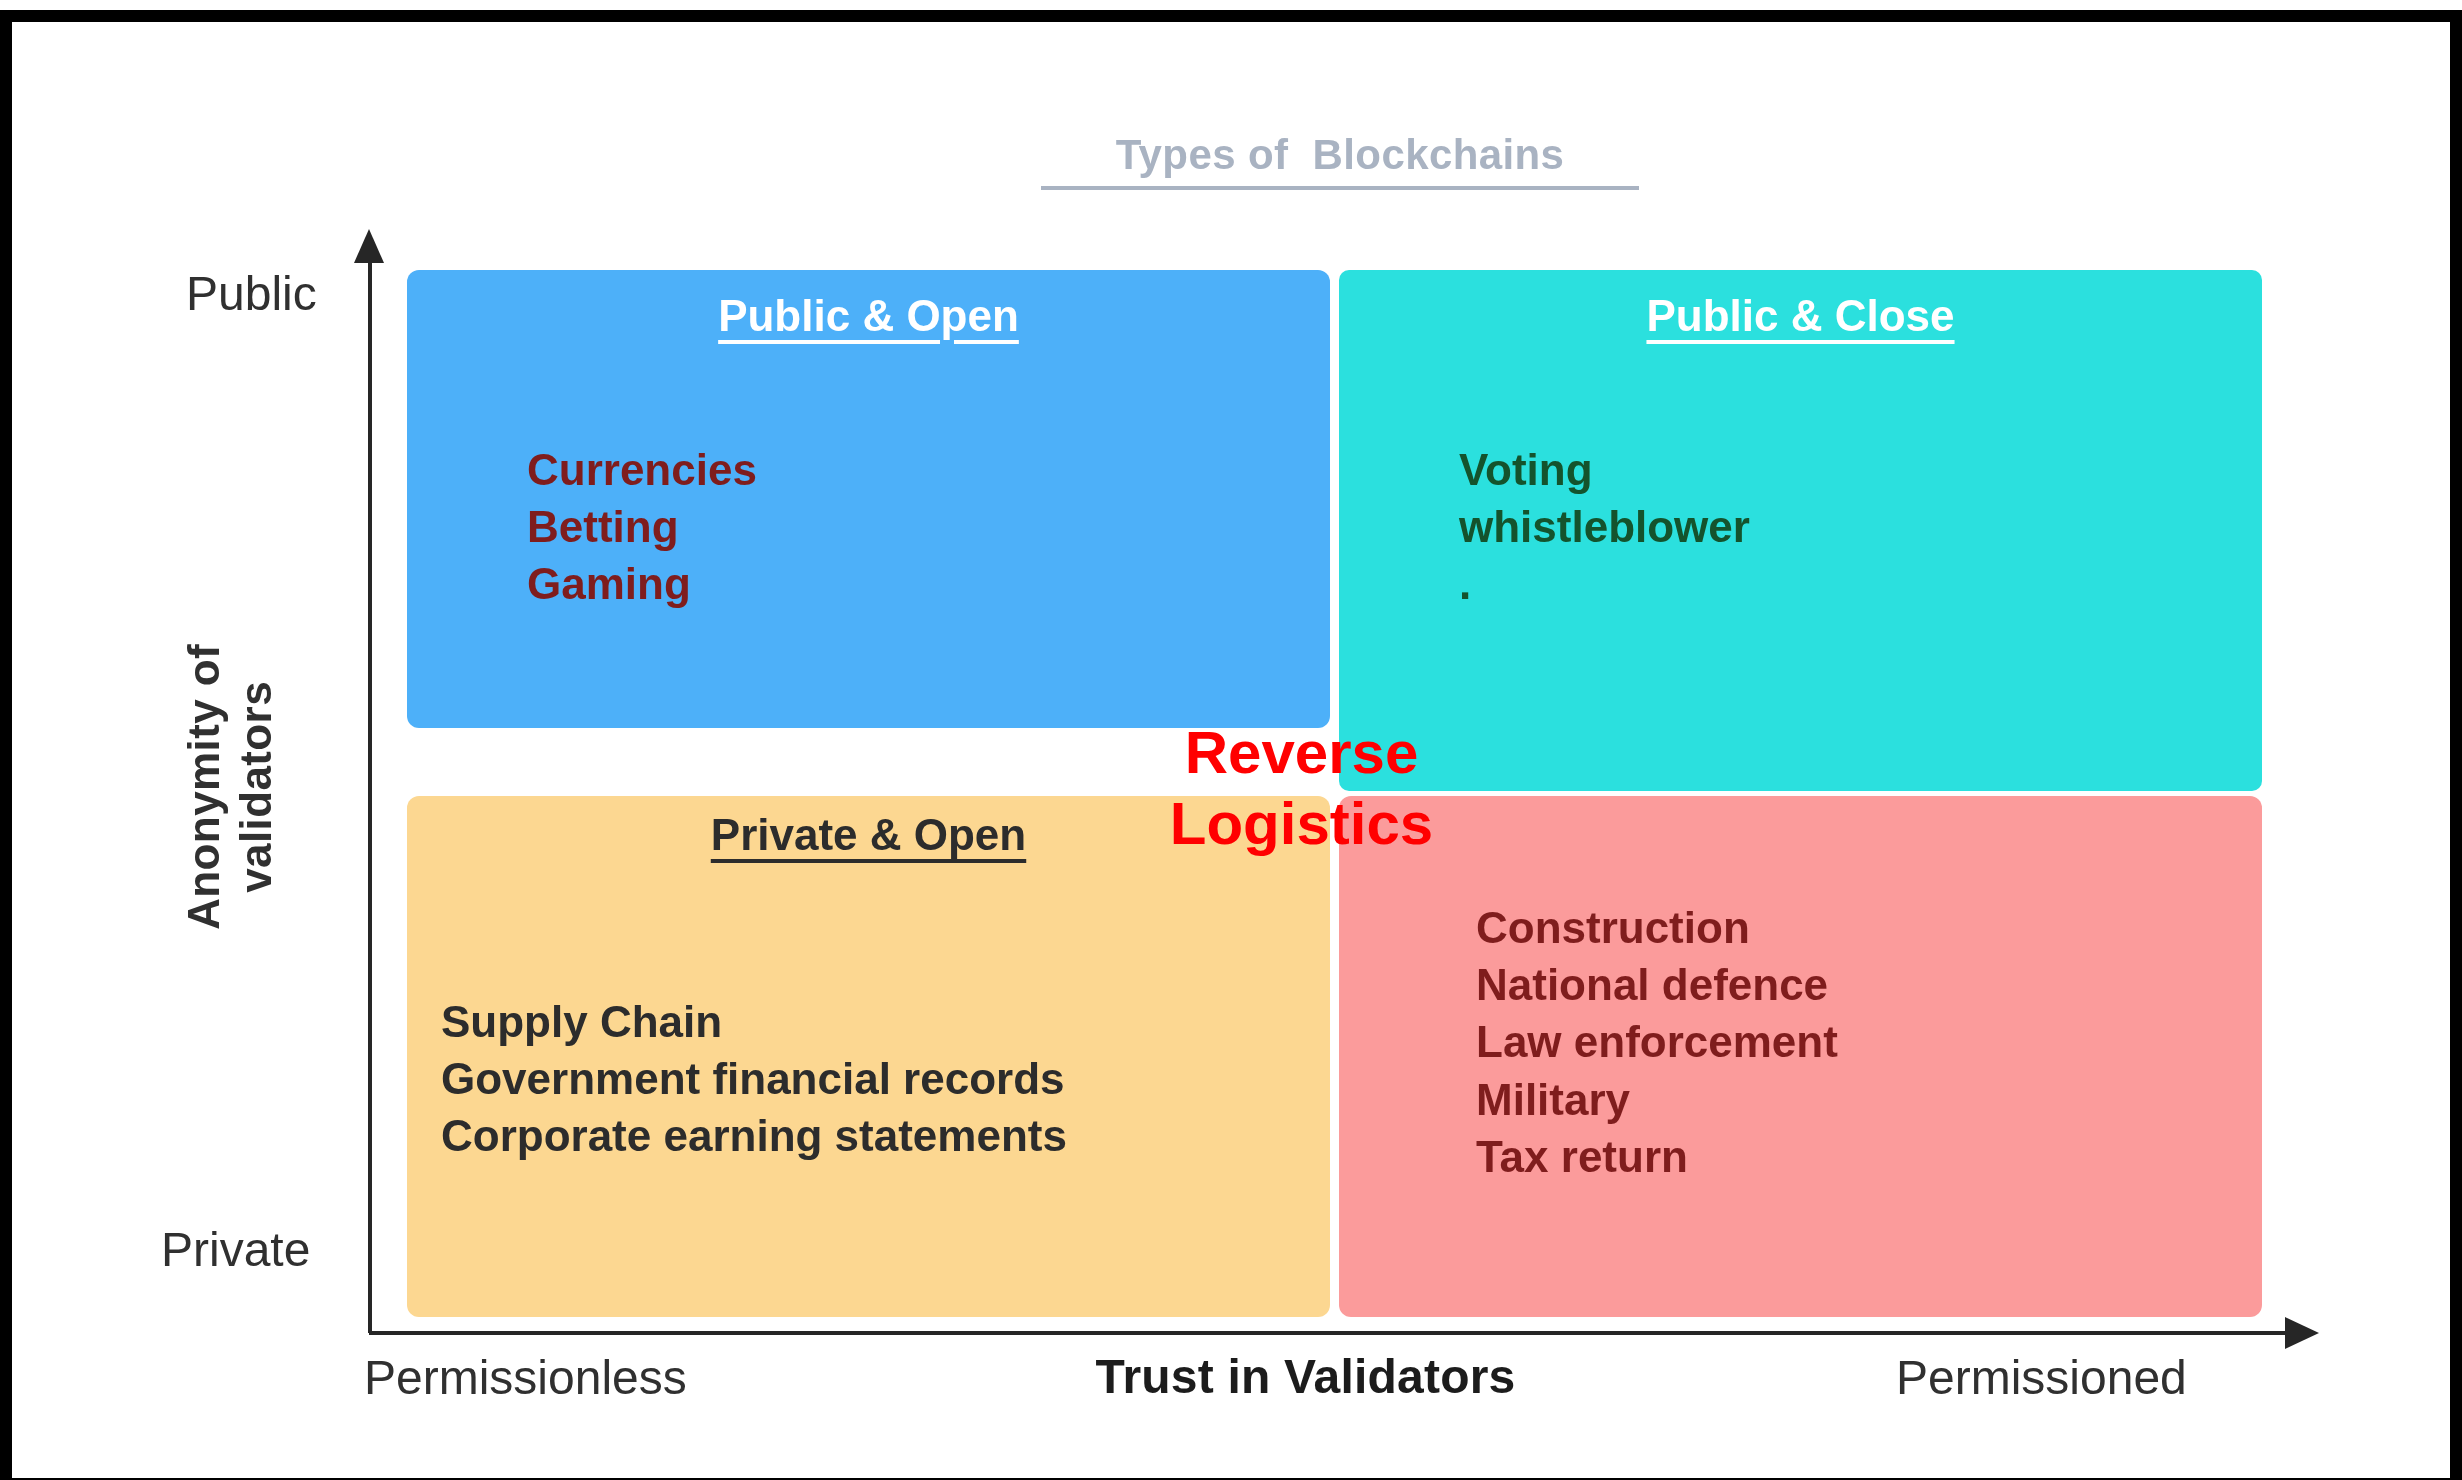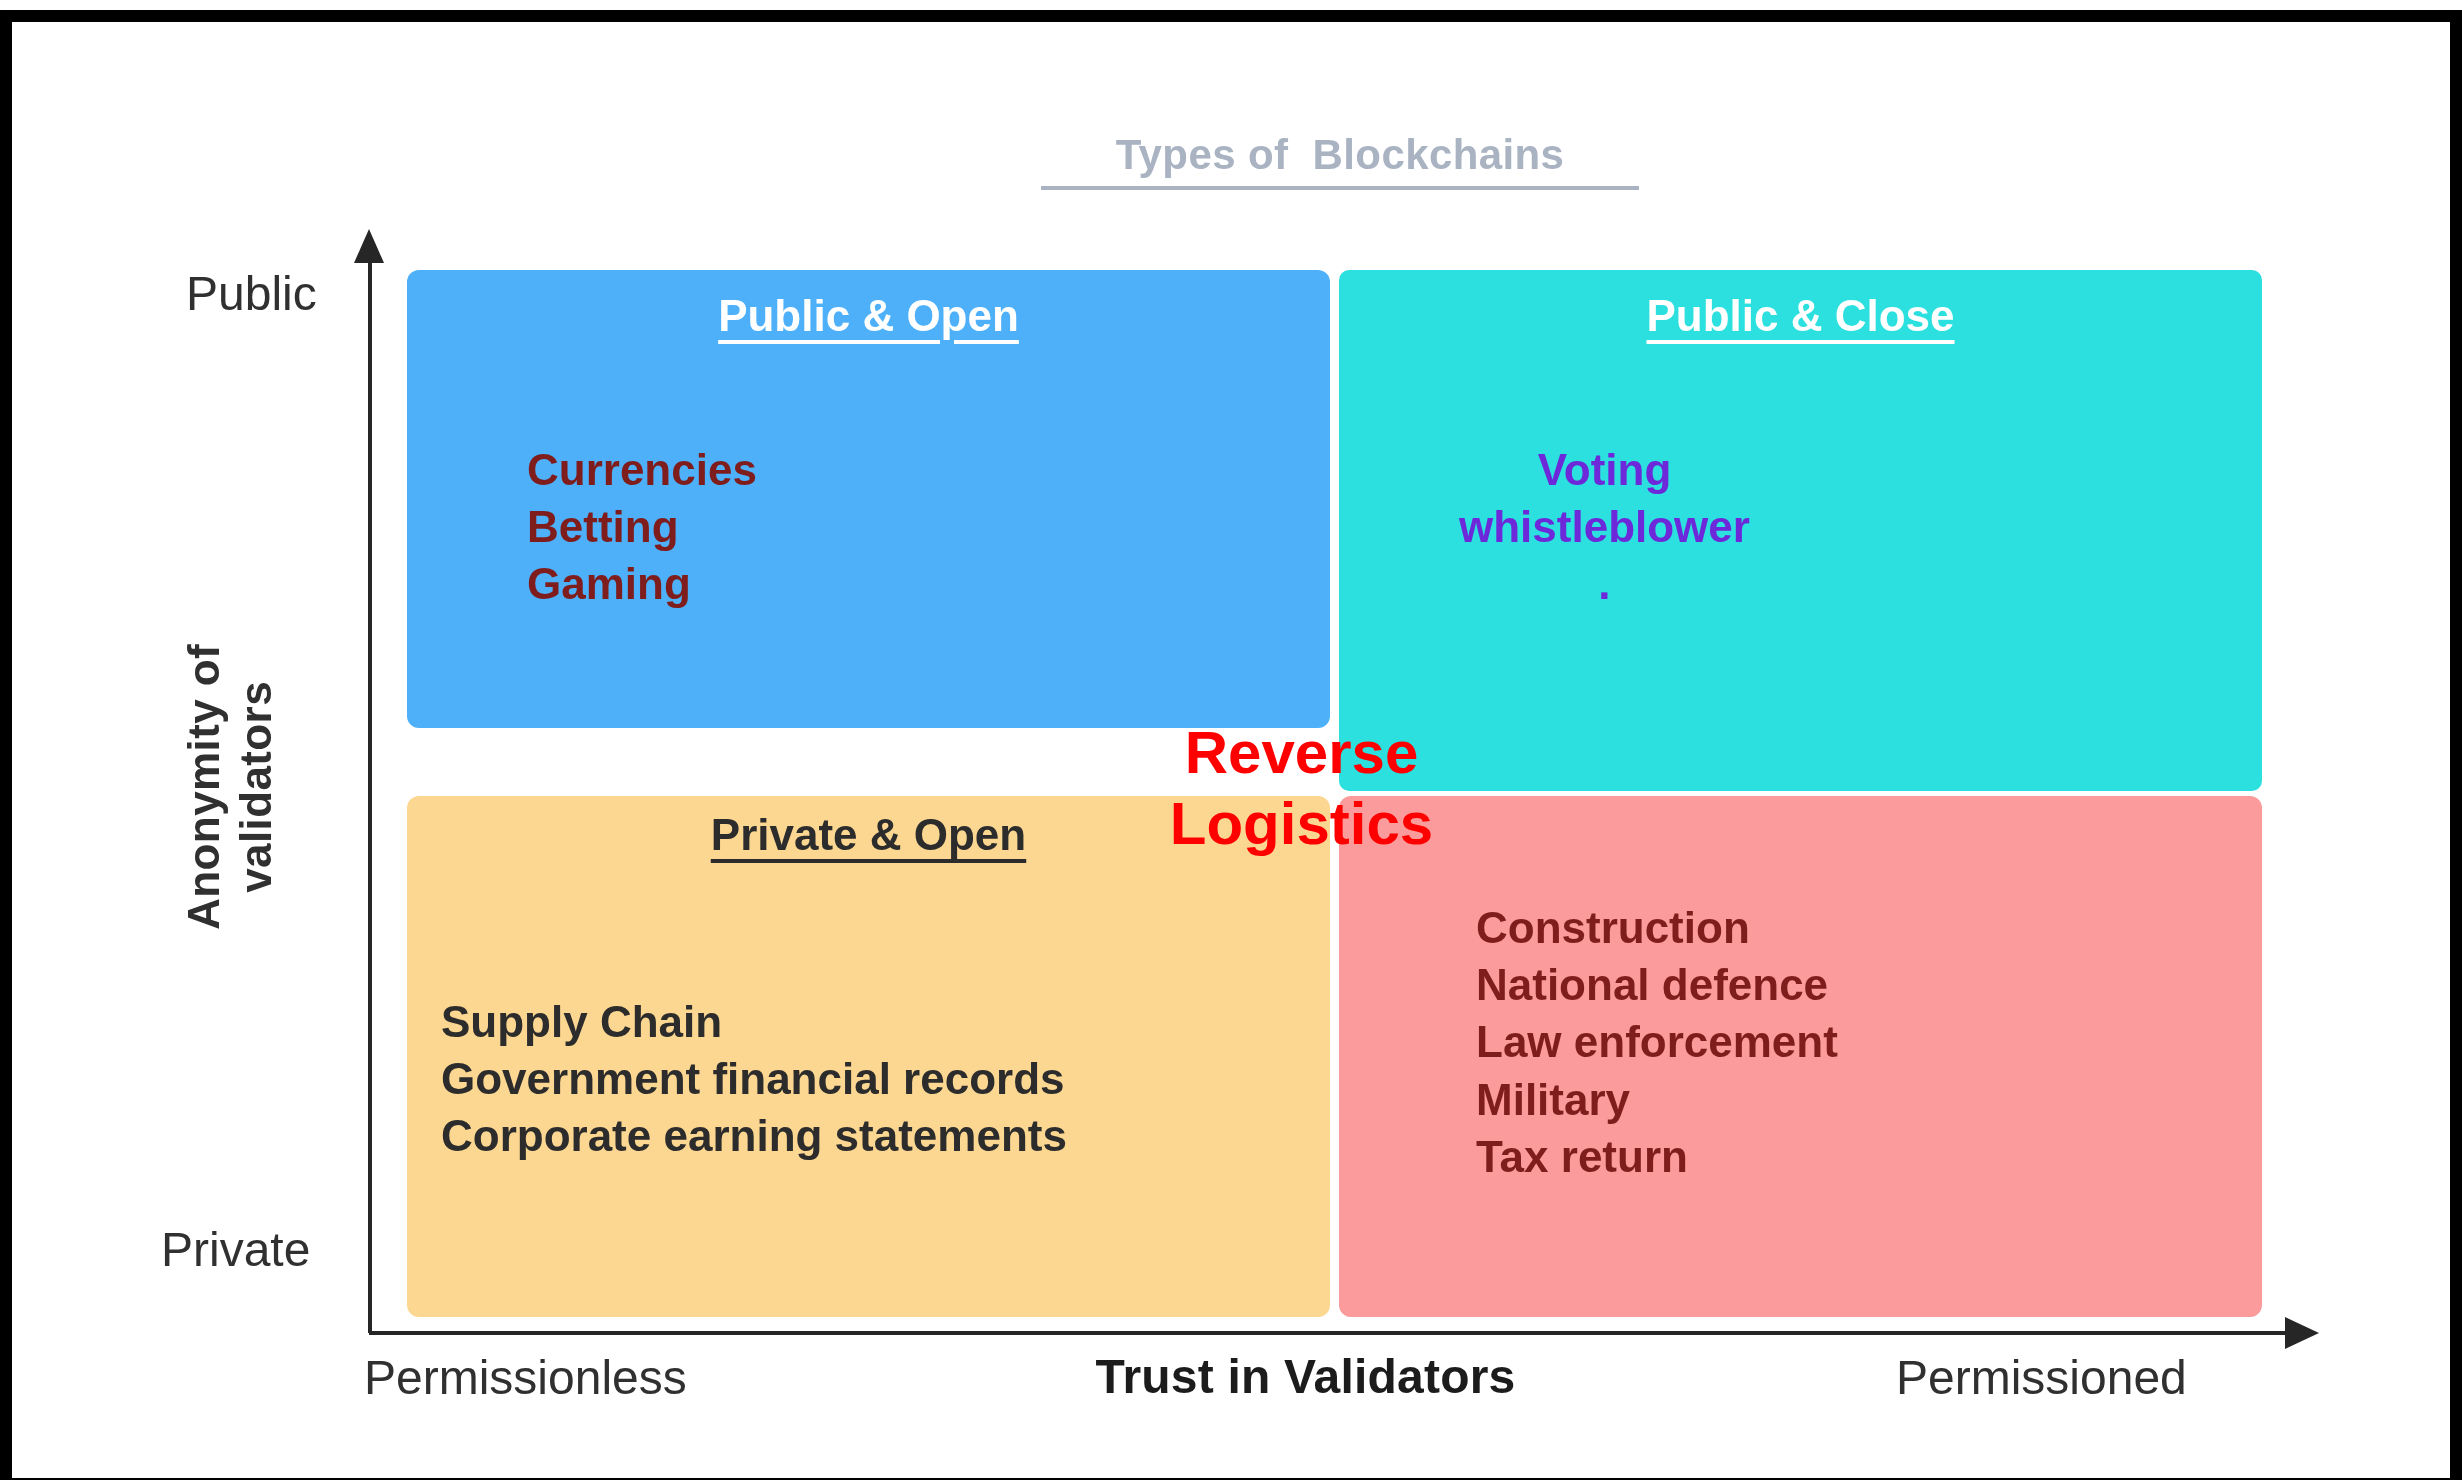--- a/index.html
+++ b/index.html
@@ -185,21 +185,21 @@
   }
   #quad-public-open .q-heading { left: 0; right: 0; top: 20.5px; text-align: center; color: #ffffff; }
   #quad-public-open .q-items   { left: 120px; top: 171px; color: #7f1d1d; }
 
   
   #quad-public-close {
     left: 1315px; top: 236px;
     width: 923px; height: 521px; border-radius: 10px;
   }
   #quad-public-close .q-heading { left: 0; right: 0; top: 20.5px; text-align: center; color: #ffffff; }
-  #quad-public-close .q-items   { left: 120px; top: 171px; color: #6d28d9; text-align: center; }
+  #quad-public-close .q-items   { left: 120px; top: 171px; color: #14532d; }
 
   
   #quad-private-open {
     left: 383px;  top: 762px;
     width: 923px; height: 521px;
   }
   #quad-private-open .q-heading { left: 0; right: 0; top: 13.7px; text-align: center; color: #2c2c2c; }
   #quad-private-open .q-items   { left: 34px; top: 197px; color: #2c2c2c; }
 
   

